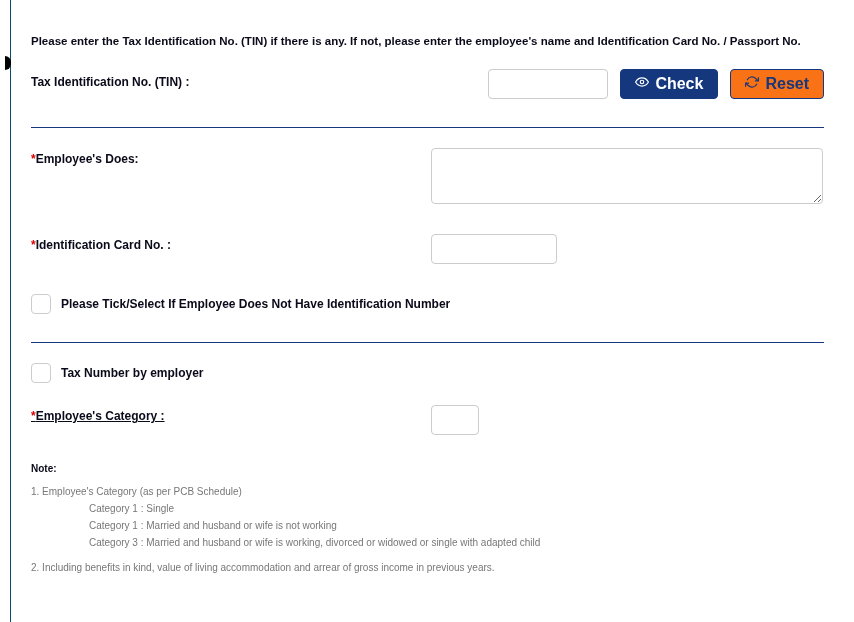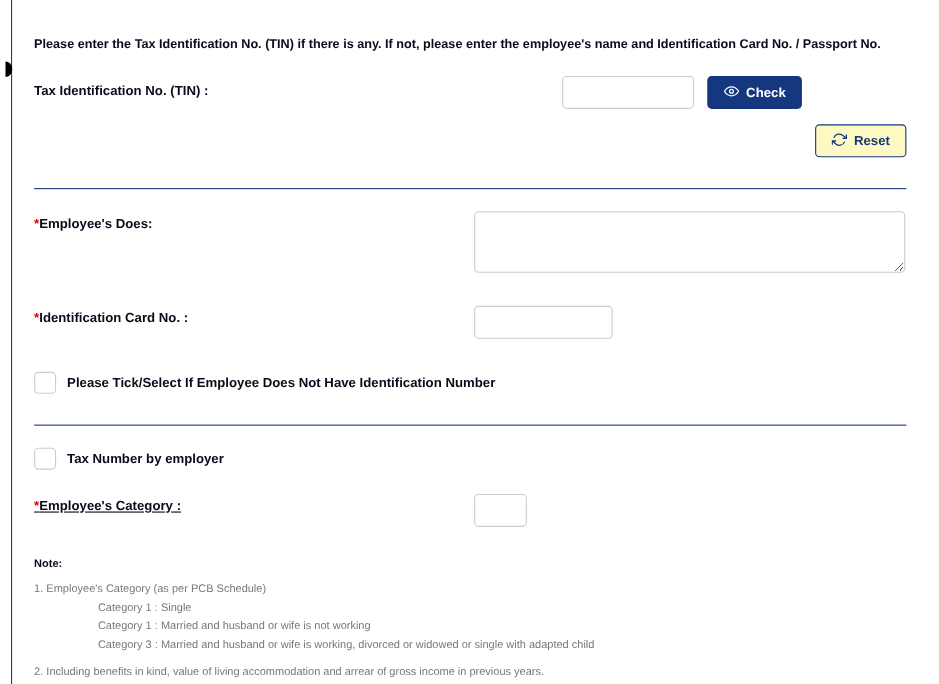--- a/index.html
+++ b/index.html
@@ -40,25 +40,25 @@
   .label-col { flex: 1; font-weight: bold; padding-top: 6px; }
   .input-col { display: flex; gap: 12px; align-items: flex-start; }
   input[type=text].tin {
     width: 120px; height: 30px;
     border: 1px solid #ccc; border-radius: 4px;
     padding: 0 8px;
   }
   .btn {
     display: inline-flex; align-items: center; gap: 6px;
     height: 30px; padding: 0 14px;
-    border-radius: 4px; font-weight: bold; font-size: 12px;
+    border-radius: 4px; font-weight: bold; font-size: 16px;
     cursor: pointer;
   }
   .btn-primary { background: #14377d; color: #fff; border: 1px solid #14377d; }
-  .btn-outline { background: #fef9c3; color: #14377d; border: 1px solid #14377d; margin-top: 44px; }
+  .btn-outline { background: #f97316; color: #14377d; border: 1px solid #14377d; }
   .btn svg { width: 14px; height: 14px; }
   hr.sep {
     border: none; border-top: 1px solid #14377d;
     margin: 28px 0 20px 0;
   }
   .checkbox-row {
     display: flex; align-items: center; gap: 10px; margin-bottom: 18px;
   }
   .cb {
     width: 20px; height: 20px; border-radius: 4px;

